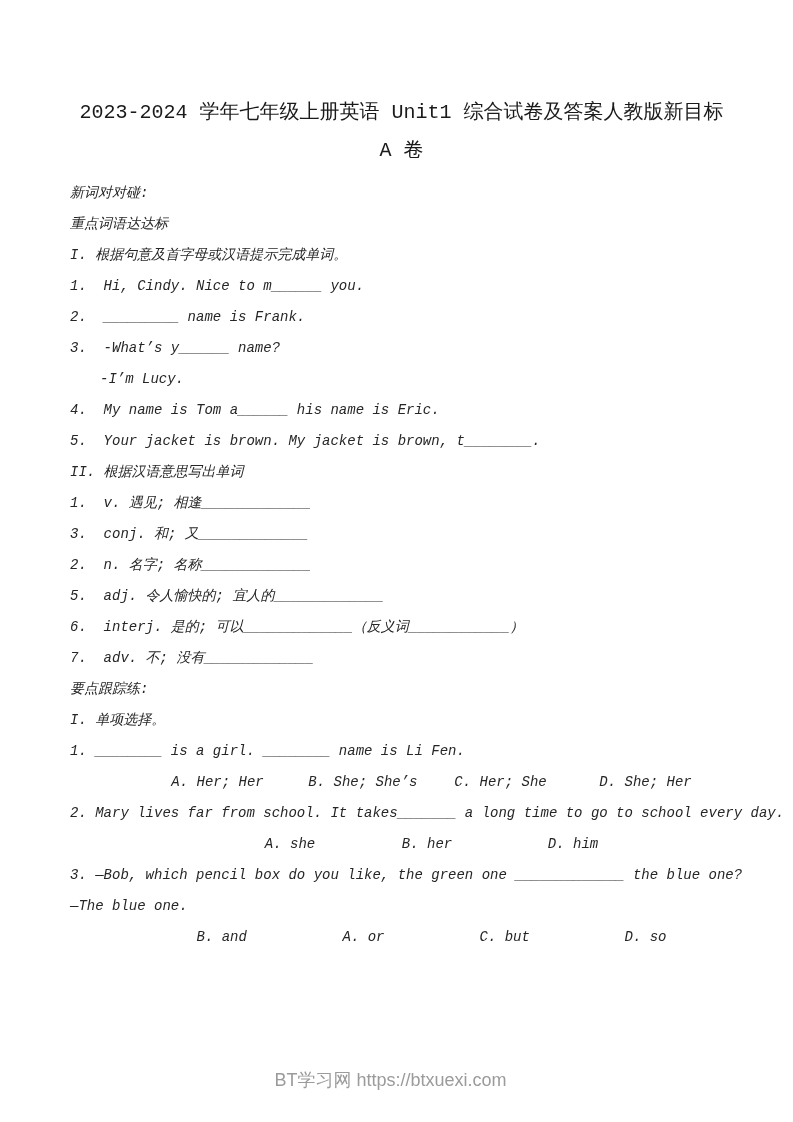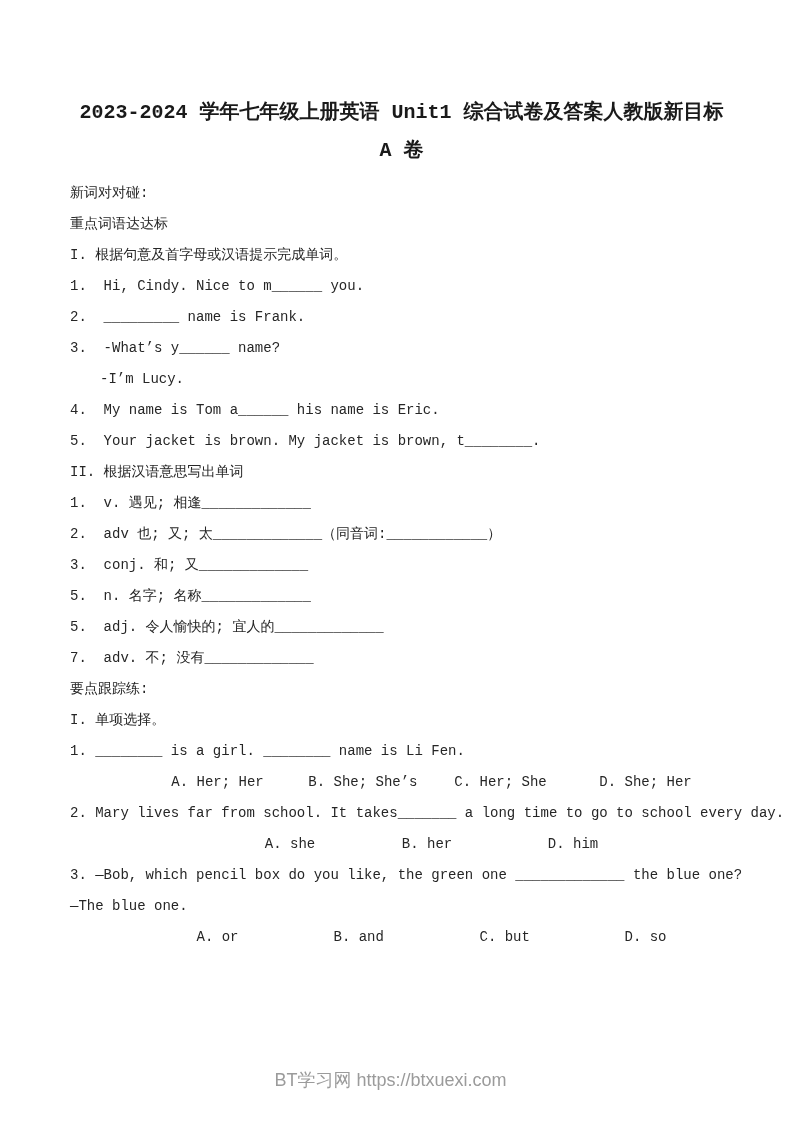--- a/index.html
+++ b/index.html
@@ -11,23 +11,23 @@
     overflow: hidden;
     font-family: "Liberation Mono", "DejaVu Sans Mono", monospace;
     color: #262626;
   }
   .doc-title {
     margin: 94px 60px 0 70px;
     font-size: 20px;
     line-height: 38px;
     text-align: center;
     color: #1a1a1a;
-    font-weight: bold;
+    font-weight: normal;
   }
-  .content { margin: 8px 0 0 70px; }
+  .content { margin: 8px 0 0 70px; font-style: italic; }
   .line {
     height: 31px;
     line-height: 31px;
     font-size: 14px;
     white-space: pre;
   }
   .line.indent { padding-left: 30px; }
   .options-row { display: flex; justify-content: center; }
   .opt { display: inline-block; white-space: pre; }
   .opt.c1 { width: 137px; }
@@ -55,45 +55,45 @@
     <div class="line">重点词语达达标</div>
     <div class="line">I. 根据句意及首字母或汉语提示完成单词。</div>
     <div class="line">1.  Hi, Cindy. Nice to m______ you.</div>
     <div class="line">2.  _________ name is Frank.</div>
     <div class="line">3.  -What’s y______ name?</div>
     <div class="line indent">-I’m Lucy.</div>
     <div class="line">4.  My name is Tom a______ his name is Eric.</div>
     <div class="line">5.  Your jacket is brown. My jacket is brown, t________.</div>
     <div class="line">II. 根据汉语意思写出单词</div>
     <div class="line">1.  v. 遇见; 相逢_____________</div>
-    <div class="line">2.  adv 也; 又; 太_____________（同音词:____________）</div>
     <div class="line">3.  conj. 和; 又_____________</div>
-    <div class="line">5.  n. 名字; 名称_____________</div>
+    <div class="line">2.  n. 名字; 名称_____________</div>
     <div class="line">5.  adj. 令人愉快的; 宜人的_____________</div>
+    <div class="line">6.  interj. 是的; 可以_____________（反义词____________）</div>
     <div class="line">7.  adv. 不; 没有_____________</div>
     <div class="line">要点跟踪练:</div>
     <div class="line">I. 单项选择。</div>
     <div class="line">1. ________ is a girl. ________ name is Li Fen.</div>
     <div class="line options-row">
       <span class="opt c1">A. Her; Her</span>
       <span class="opt c2">B. She; She’s</span>
       <span class="opt c3">C. Her; She</span>
       <span class="opt c4">D. She; Her</span>
     </div>
     <div class="line">2. Mary lives far from school. It takes_______ a long time to go to school every day.</div>
     <div class="line options-row">
       <span class="opt c1">A. she</span>
       <span class="opt c2">B. her</span>
       <span class="opt c4">D. him</span>
     </div>
     <div class="line">3. —Bob, which pencil box do you like, the green one _____________ the blue one?</div>
     <div class="line">—The blue one.</div>
     <div class="line options-row">
+      <span class="opt c2">B. and</span>
       <span class="opt c1">A. or</span>
-      <span class="opt c2">B. and</span>
       <span class="opt c3">C. but</span>
       <span class="opt c4">D. so</span>
     </div>
   </div>
 
   <div class="footer">BT学习网 https://btxuexi.com</div>
 
 </div>
 
 </body></html>

